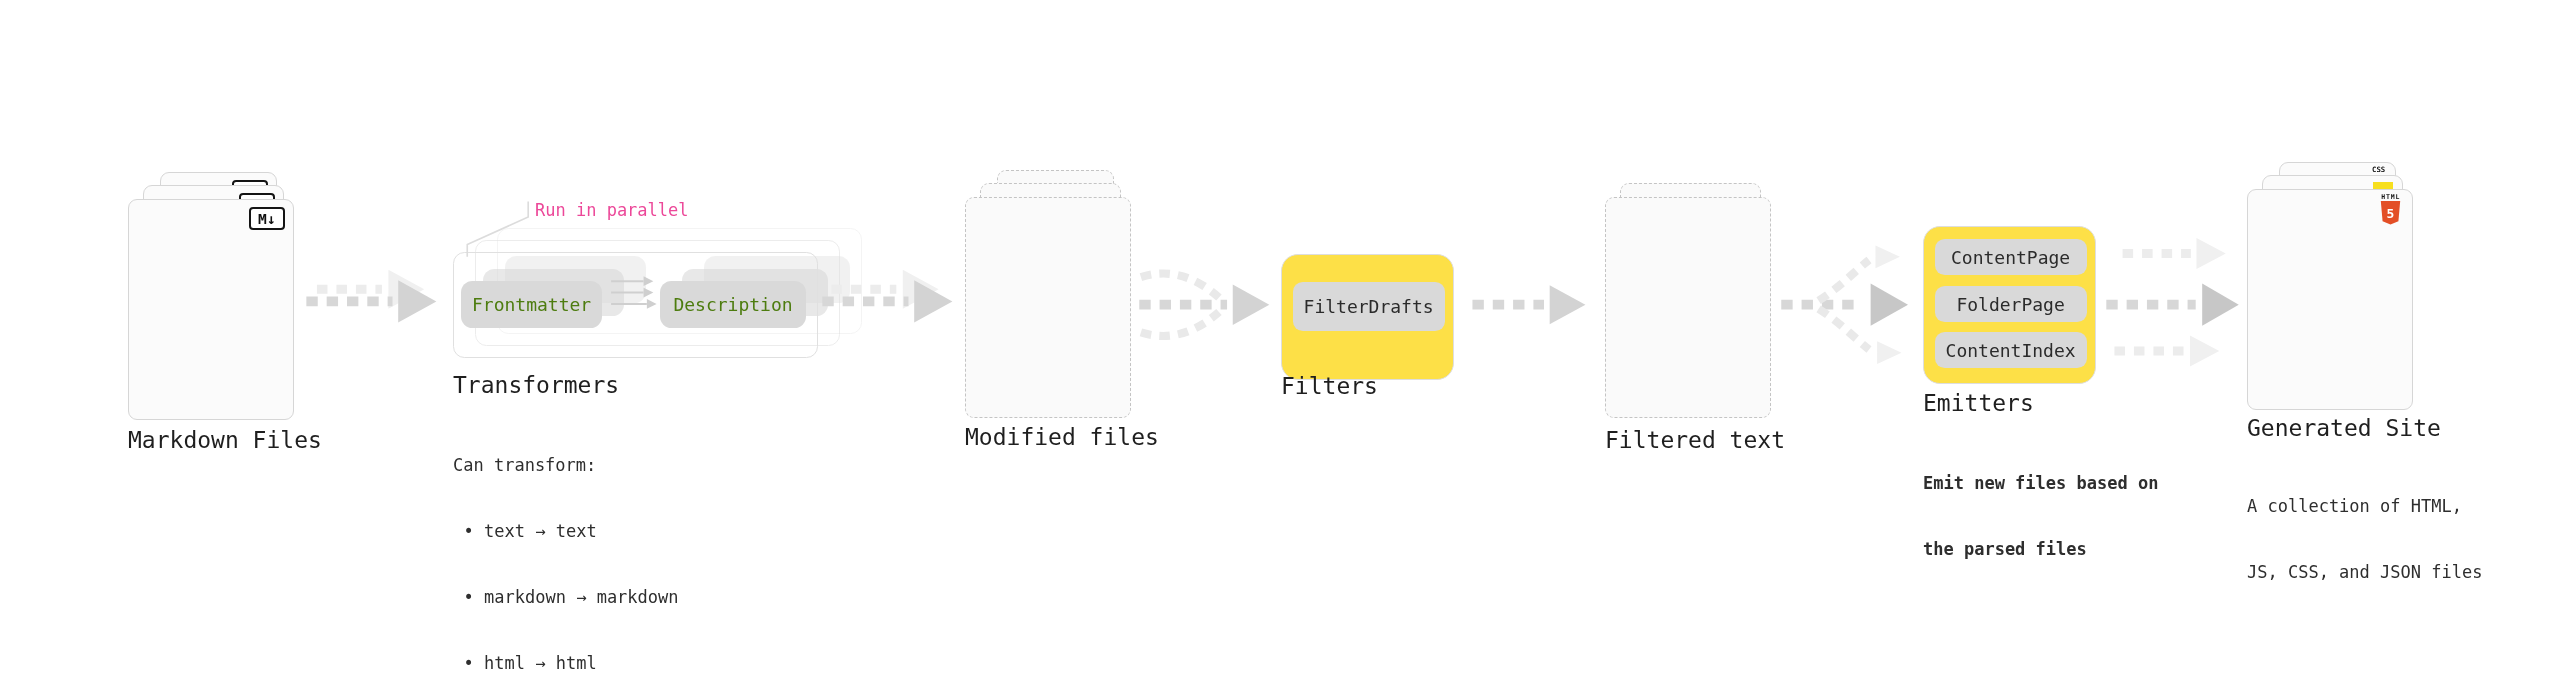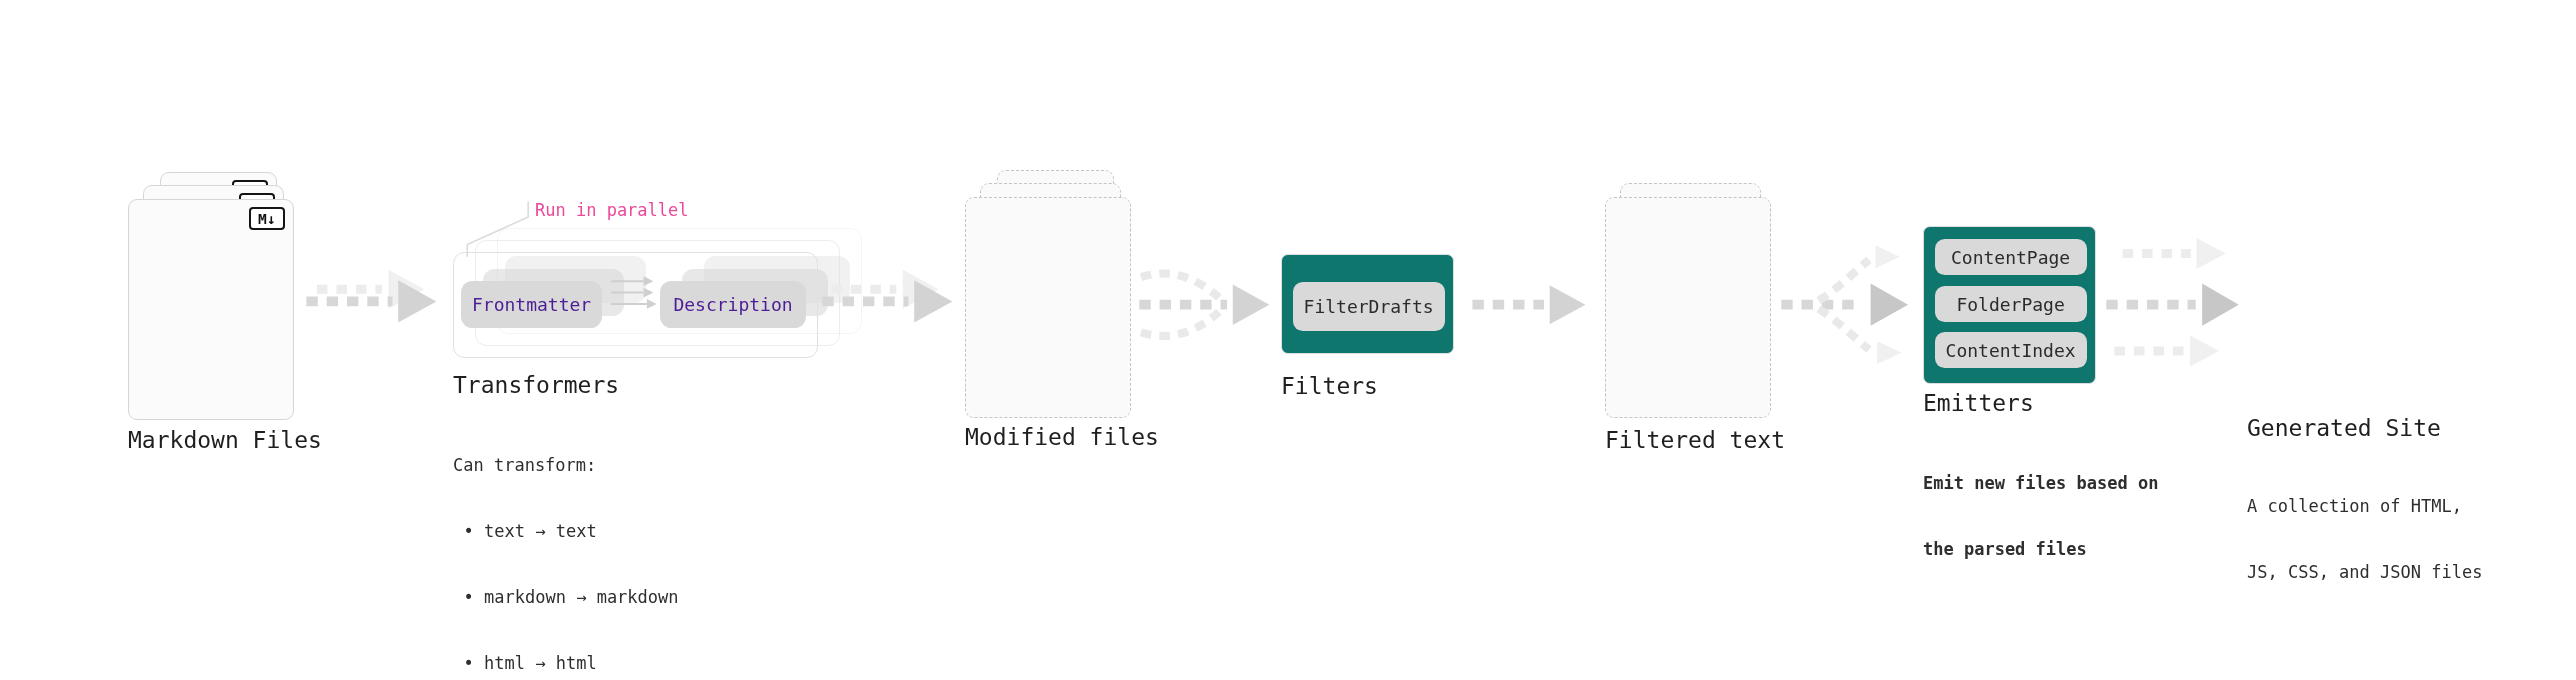--- a/index.html
+++ b/index.html
@@ -42,30 +42,30 @@
   .stage-sub .indent { padding-left:10.6px; }
 
   
   .t-group { position:absolute; left:453px; top:228px; width:414px; height:138px; }
   .t-layer { position:absolute; width:365px; height:106px; }
   .t-layer.l3 { left:44px; top:0;  opacity:.35; }
   .t-layer.l2 { left:22px; top:12.2px; opacity:.6; }
   .t-layer.l1 { left:0;  top:24.4px; opacity:1; }
   .t-box { position:absolute; inset:0; border:1.6px solid #e0e0e0; border-radius:11.4px; }
   .t-pill { position:absolute; top:28.4px; height:47px; background:#d9d9d9; border-radius:11.4px;
-    display:flex; align-items:center; justify-content:center; font-size:18px; color:#4c1d95; }
+    display:flex; align-items:center; justify-content:center; font-size:18px; color:#4d7c0f; }
   .t-pill.p1 { left:8.1px;  width:141px; }
   .t-pill.p2 { left:207px; width:146px; }
   .callout { position:absolute; left:535px; top:200px; font-size:17px; color:#ec4899; white-space:pre; }
 
   
-  .box-container { position:absolute; border:1.6px solid #dedede; border-radius:7px; background:#0f766e; }
+  .box-container { position:absolute; border:1.6px solid #dedede; border-radius:17px; background:#fde047; }
   .pill { position:absolute; left:10.6px; width:152px; background:#d9d9d9; border-radius:9.8px;
     display:flex; align-items:center; justify-content:center; font-size:18px; color:#2b2b2b; }
-  .filters-box { left:1281px; top:254px; width:173px; height:100px; }
+  .filters-box { left:1281px; top:254px; width:173px; height:126px; }
   .filters-box .pill { top:27px; height:49px; }
   .emitters-box { left:1923px; top:226px; width:173px; height:158px; }
   .emitters-box .pill { height:36px; }
   .emitters-box .pill.e1 { top:12.2px; }
   .emitters-box .pill.e2 { top:59px; }
   .emitters-box .pill.e3 { top:105px; }
 
   
   .overlay { position:absolute; left:0; top:0; z-index:10; pointer-events:none; }
   .dashM  { stroke:#d7d7d7; stroke-width:12; stroke-dasharray:14 11; }
@@ -155,20 +155,40 @@
     <div class="pill e1">ContentPage</div>
     <div class="pill e2">FolderPage</div>
     <div class="pill e3">ContentIndex</div>
   </div>
   <div class="stage-label" style="left:1923px; top:390px;">Emitters</div>
   <div class="stage-sub" style="left:1923px; top:428px;font-weight:bold;">
     <div>Emit new files based on</div>
     <div>the parsed files</div>
   </div>
 
+  <div class="stack" style="left:2247px; top:189px;">
+    <div class="file-card b2">
+      <div class="css-badge">CSS</div>
+    </div>
+    <div class="file-card b1">
+      <div class="js-badge"></div>
+    </div>
+    <div class="file-card front">
+      <div class="html5-badge">
+        <div class="html5-title">HTML</div>
+        <svg width="21" height="24.4" viewBox="0 0 26 30">
+          <path d="M1 0 h24 l-2.2 25 L13 29 3.2 25 Z" fill="#e34f26"></path>
+          <text x="13" y="21" text-anchor="middle" font-size="16" font-weight="bold" fill="#ffffff" font-family="DejaVu Sans Mono, monospace">5</text>
+        </svg>
+      </div>
+      <div class="bars">
+        <i class="bar"></i><i class="bar"></i><i class="bar"></i><i class="bar"></i><i class="bar"></i><i class="bar"></i><i class="bar"></i><i class="bar"></i>
+      </div>
+    </div>
+  </div>
   <div class="stage-label" style="left:2247px; top:415px;">Generated Site</div>
   <div class="stage-sub" style="left:2247px; top:451px;">
     <div>A collection of HTML,</div>
     <div>JS, CSS, and JSON files</div>
   </div>
 
   <svg class="overlay" width="2576" height="681" viewBox="0 0 3170 838">
 
     <polyline class="leader" points="575,316 575,301 650,267 650,248"></polyline>
 

